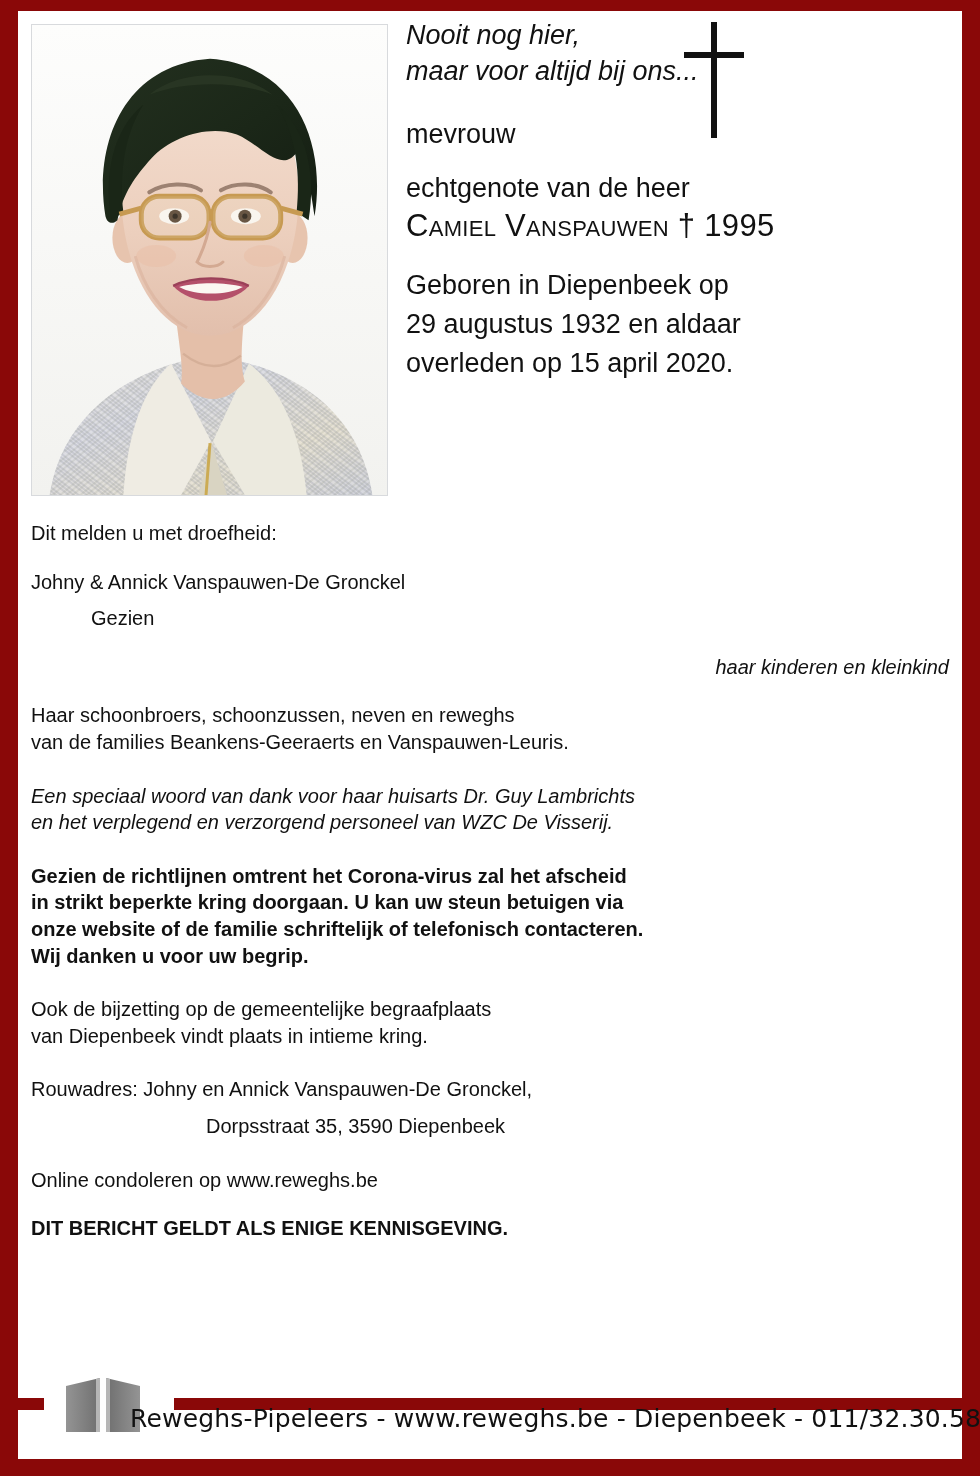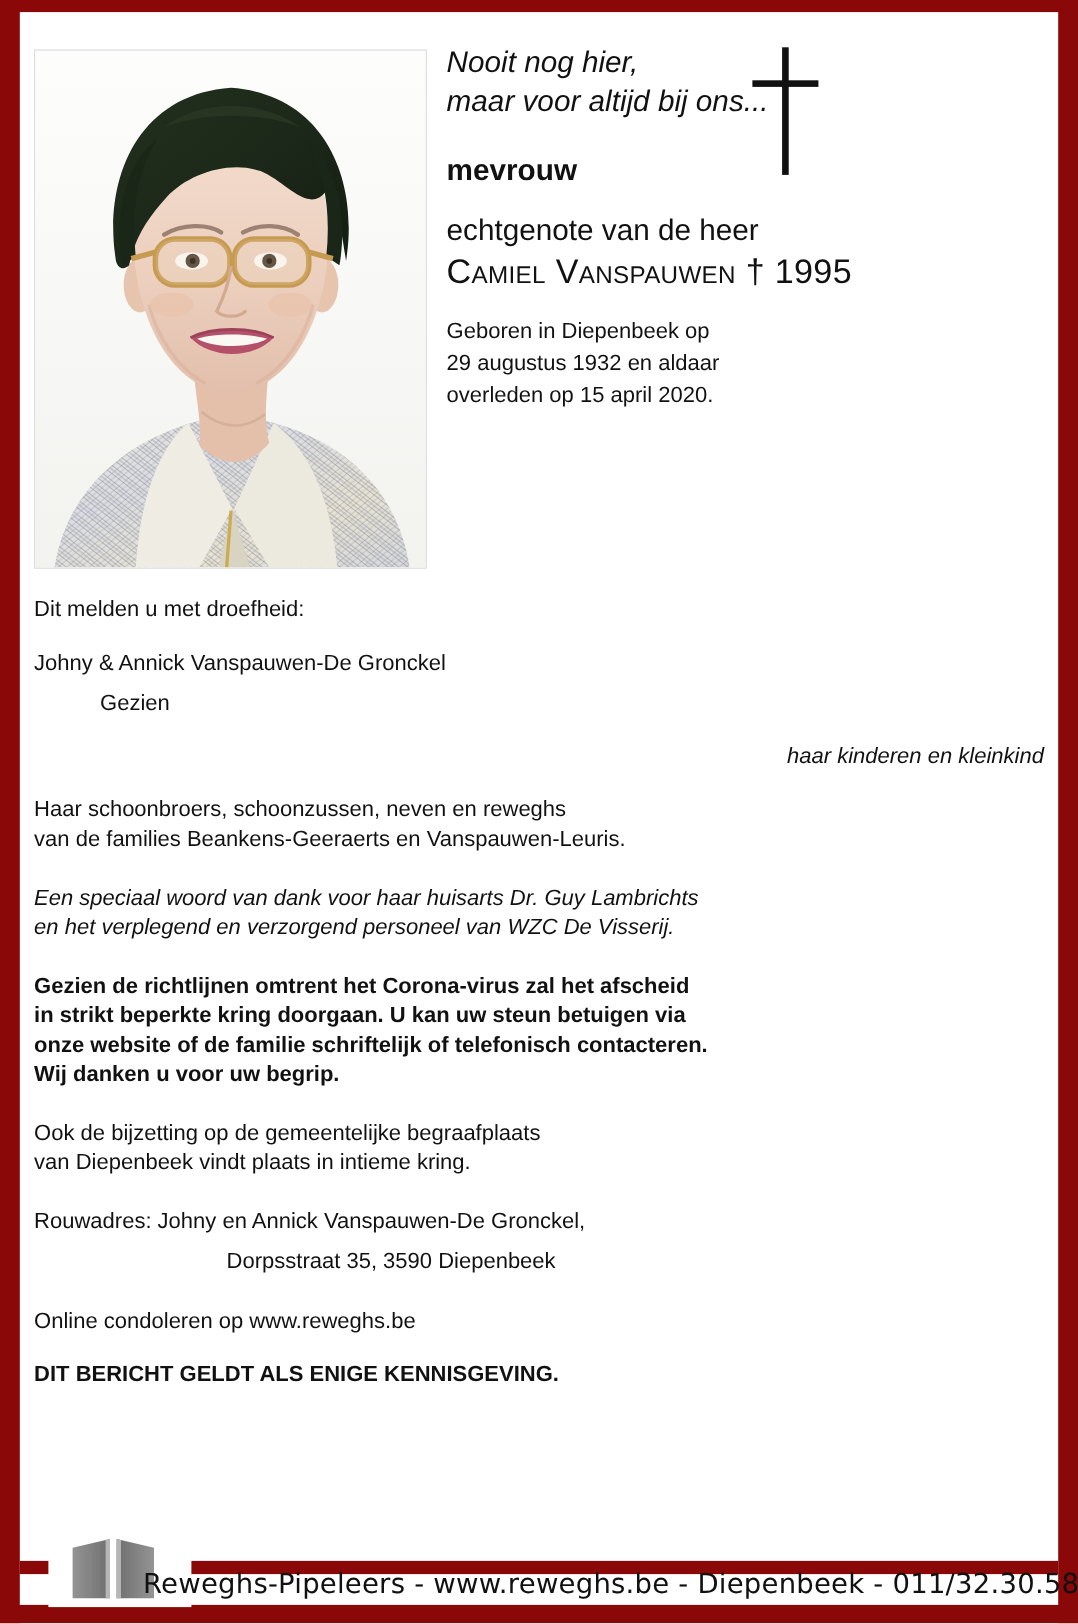--- a/index.html
+++ b/index.html
@@ -32,21 +32,21 @@
   }
   .frame-top    { left: 0; top: 0; width: 980px; height: 11px; }
   .frame-bottom { left: 0; bottom: 0; width: 980px; height: 17px; }
   .frame-left   { left: 0; top: 0; width: 18px; height: 1476px; }
   .frame-right  { right: 0; top: 0; width: 18px; height: 1476px; }
 
   
   .inner {
     position: absolute;
     left: 18px;
-    top: 25px;
+    top: 4px;
     width: 756px;
     height: 1448px;
   }
 
   
   .photo {
     position: absolute;
     left: 13px;
     top: 20px;
     width: 357px;
@@ -95,21 +95,20 @@
     font-size: 27px;
     line-height: 1.33;
     color: #111;
     white-space: pre-line;
   }
   .salutation {
     margin-top: 28px;
     font-size: 27px;
     color: #111;
     line-height: 1.2;
-    font-weight: bold;
   }
   .deceased-name {
     margin-top: 7px;
     font-size: 41px;
     font-variant: small-caps;
     letter-spacing: 0.5px;
     color: #111;
     line-height: 1.1;
     white-space: nowrap;
   }
@@ -123,21 +122,21 @@
     margin-top: 3px;
     font-size: 31px;
     font-variant: small-caps;
     letter-spacing: 0.3px;
     color: #111;
     line-height: 1.15;
     white-space: nowrap;
   }
   .life-dates {
     margin-top: 23px;
-    font-size: 20px;
+    font-size: 27px;
     line-height: 1.44;
     color: #111;
     white-space: pre-line;
   }
 
   
   .body-col {
     position: absolute;
     left: 13px;
     top: 516px;

